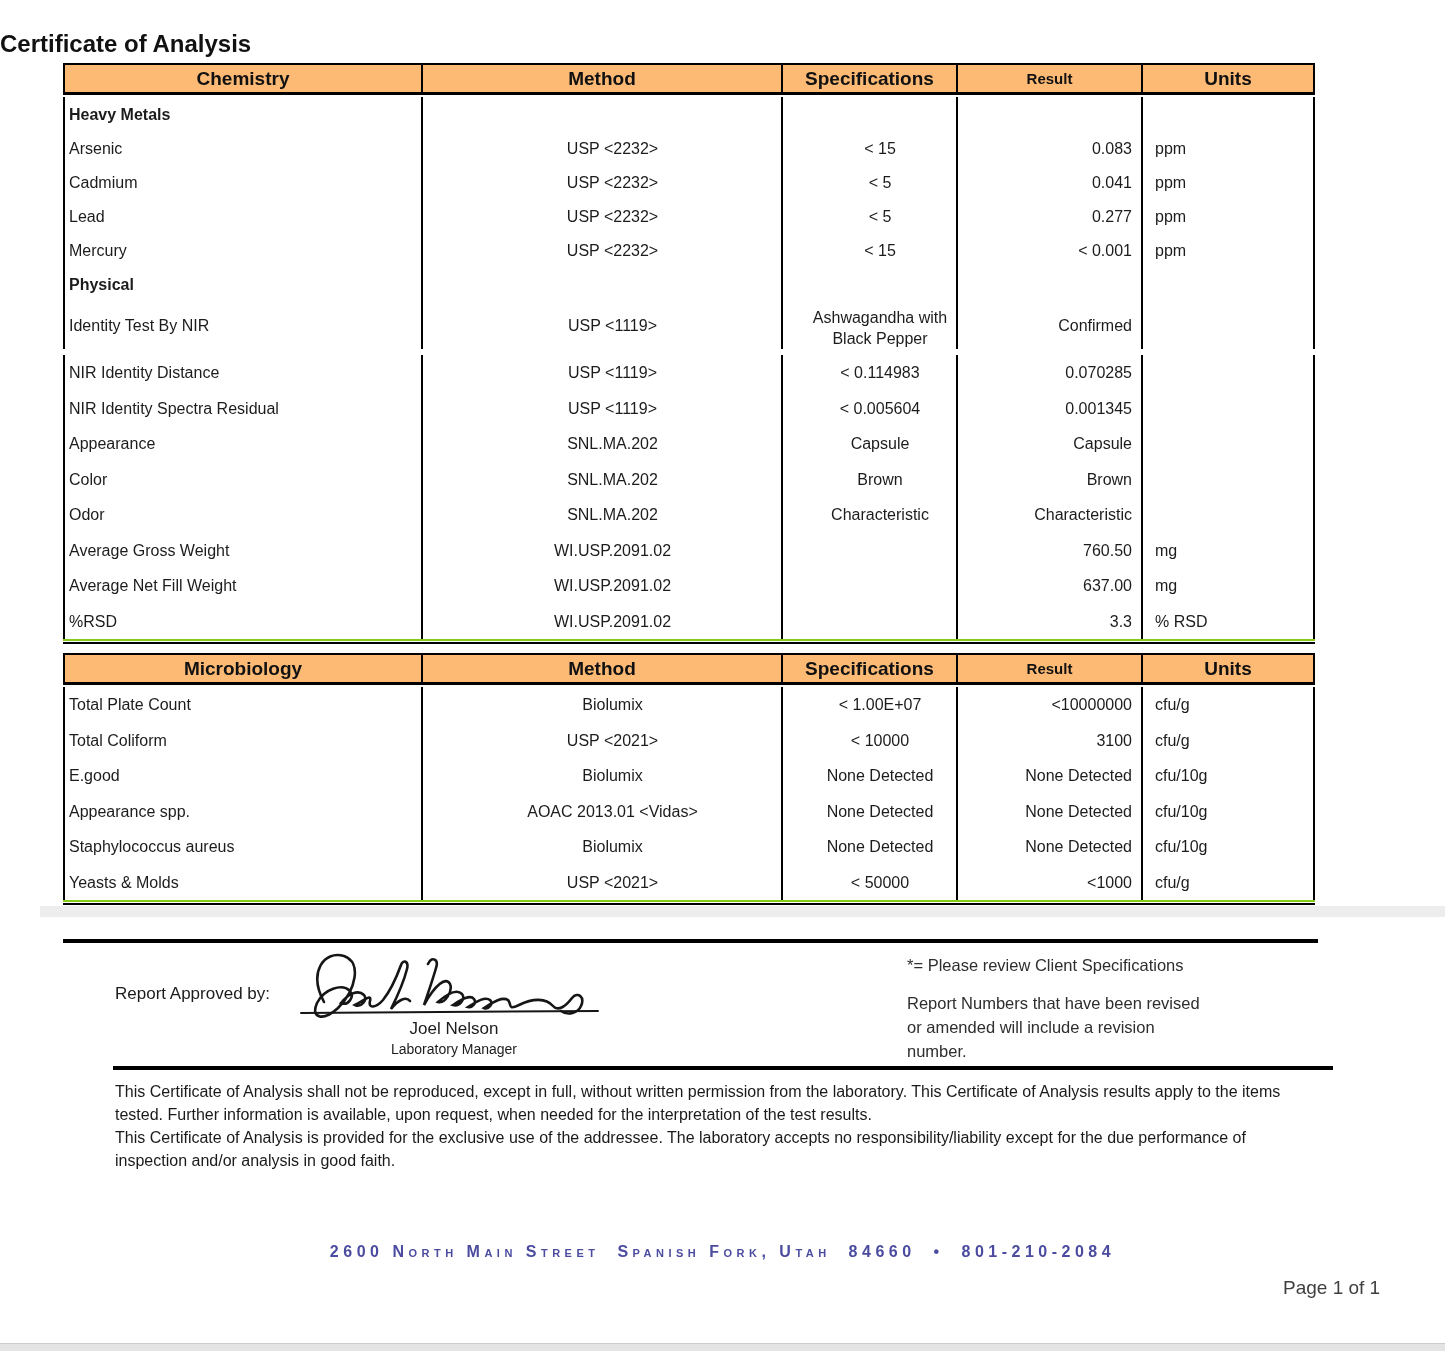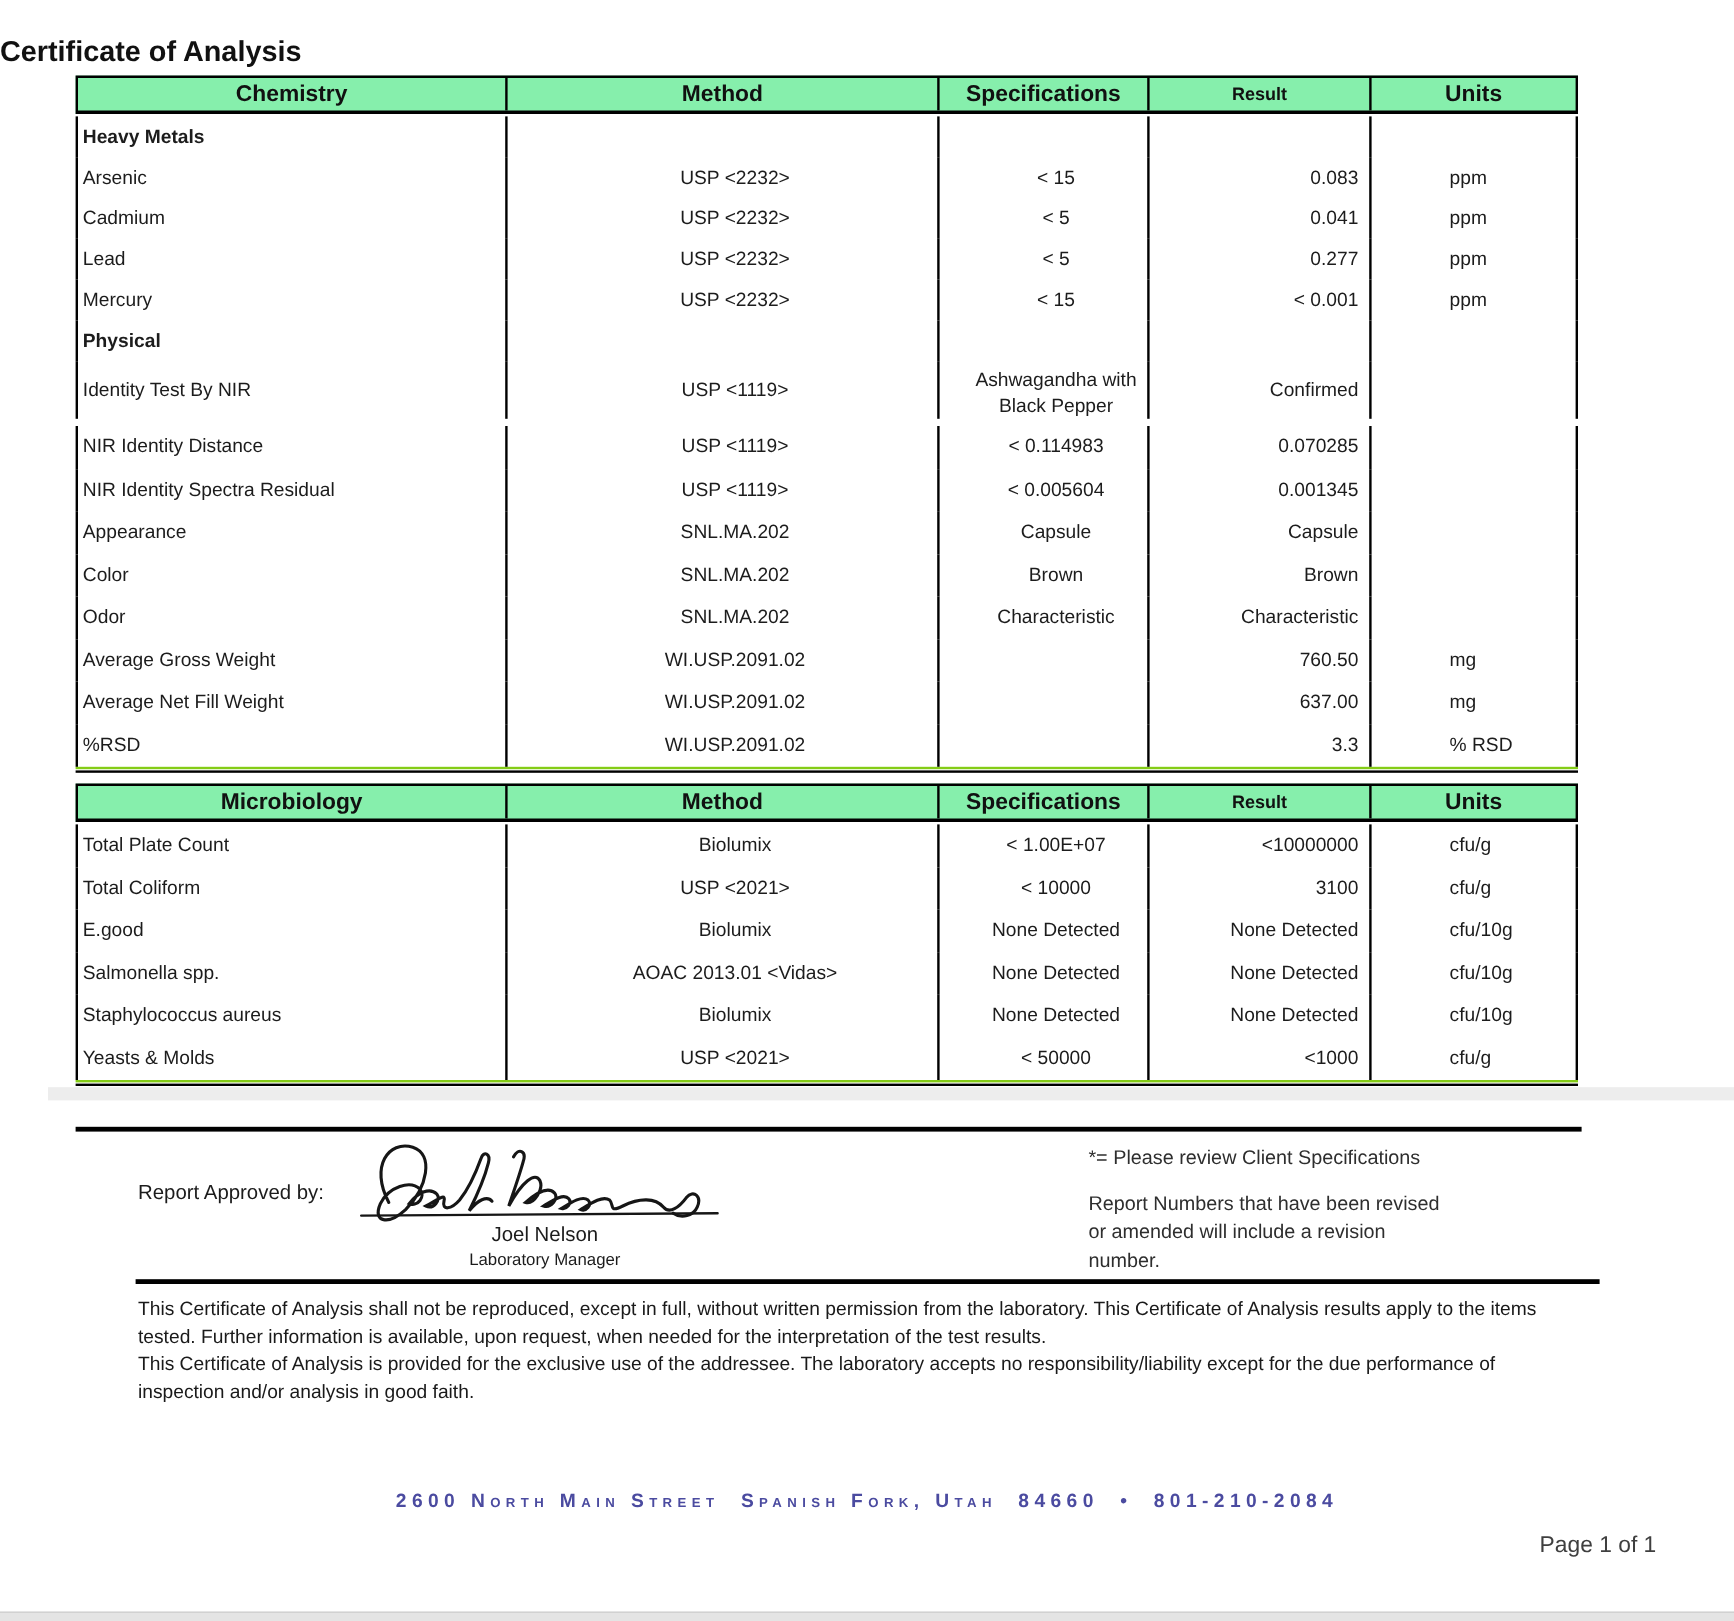--- a/index.html
+++ b/index.html
@@ -3,35 +3,35 @@
 <meta charset="utf-8">
 <style>
   html,body{margin:0;padding:0;background:#fff;}
   .page{position:relative;width:1445px;height:1351px;background:#ffffff;
         font-family:"Liberation Sans",sans-serif;color:#1e1e1e;overflow:hidden;}
   .doc-title{position:absolute;left:0;top:30px;width:100%;
         font-size:24px;font-weight:600;color:#111;}
   
   .hdr-box{position:absolute;left:63px;width:1252px;height:32px;box-sizing:border-box;
         display:grid;grid-template-columns:358px 360px 175px 185px 1fr;
-        border:2px solid #000;border-bottom-width:3px;background:#86efac;}
+        border:2px solid #000;border-bottom-width:3px;background:#fdba74;}
   .hdr-cell{display:flex;align-items:center;justify-content:center;
         font-weight:bold;font-size:19px;color:#111;border-right:2px solid #000;}
   .hdr-cell:last-child{border-right:none;}
   .hdr-cell.small{font-size:15px;}
   
   .seg{position:absolute;left:63px;width:1252px;}
   .trow{display:grid;grid-template-columns:360px 360px 175px 185px 172px;height:34px;}
   .seg-b .trow,.seg-m .trow{height:35.5px;}
   .c{box-sizing:border-box;display:flex;align-items:center;font-size:16px;
      color:#1c1c1c;border-right:2px solid #000;line-height:21px;}
   .c.name{border-left:2px solid #000;padding-left:4px;}
   .c.center{justify-content:center;text-align:center;margin-left:21px;}
   .c.right{justify-content:flex-end;padding-right:9px;}
-  .c.units{padding-left:24px;margin-left:41px;}
+  .c.units{padding-left:12px;}
   .c.bold{font-weight:bold;}
   .c.spill{align-items:flex-start;padding-top:6px;overflow:visible;}
   .seg.closed{border-bottom:2px solid #84cc16;}
   .seg.closed::after{content:'';position:absolute;left:0;right:0;bottom:-5px;height:2px;background:#000;}
   
   .gray-strip{position:absolute;left:40px;top:906px;width:1405px;height:11px;background:#ededed;}
   .rule{position:absolute;height:4px;background:#000;}
   .rule1{left:63px;top:939px;width:1255px;}
   .rule2{left:113px;top:1066px;width:1220px;}
   
@@ -206,21 +206,21 @@
       <div class="c units">cfu/g</div>
     </div>
     <div class="trow">
       <div class="c name">E.good</div>
       <div class="c center">Biolumix</div>
       <div class="c center">None Detected</div>
       <div class="c right">None Detected</div>
       <div class="c units">cfu/10g</div>
     </div>
     <div class="trow">
-      <div class="c name">Salmonella spp.</div>
+      <div class="c name">Appearance spp.</div>
       <div class="c center">AOAC 2013.01 &lt;Vidas&gt;</div>
       <div class="c center">None Detected</div>
       <div class="c right">None Detected</div>
       <div class="c units">cfu/10g</div>
     </div>
     <div class="trow">
       <div class="c name">Staphylococcus aureus</div>
       <div class="c center">Biolumix</div>
       <div class="c center">None Detected</div>
       <div class="c right">None Detected</div>

